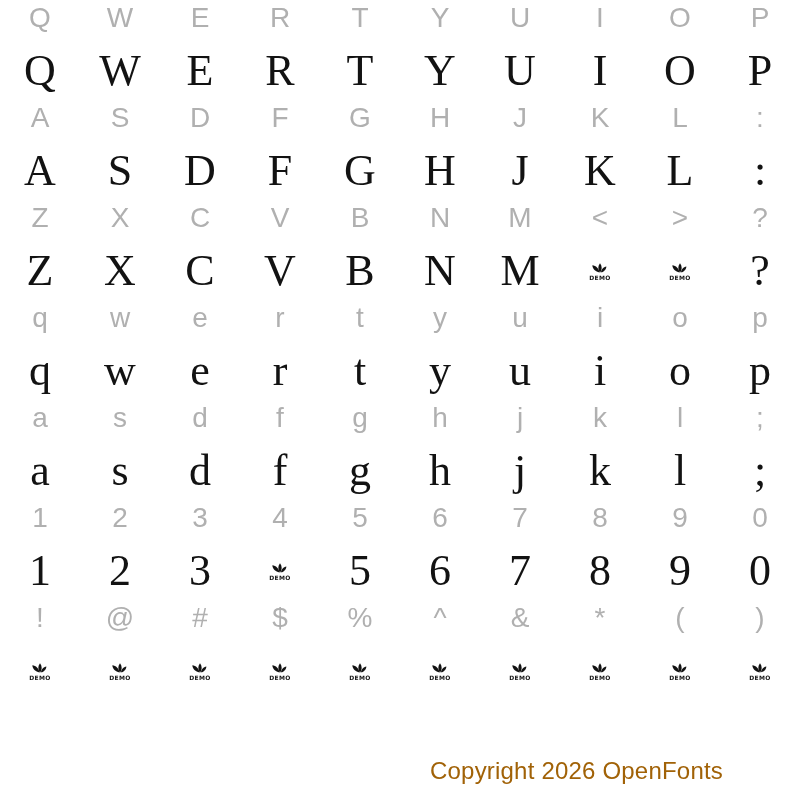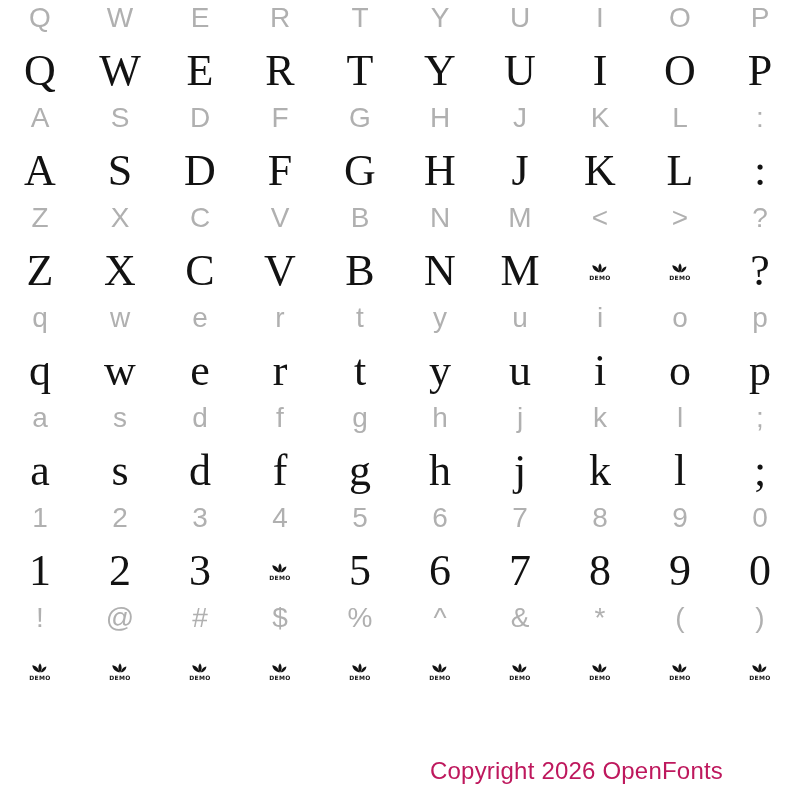--- a/index.html
+++ b/index.html
@@ -65,21 +65,21 @@
     color: #121212;
     margin-top: -1px;
   }
   .footer-copyright {
     position: absolute;
     top: 757px;
     right: 77px;
     font-family: "Liberation Sans", sans-serif;
     font-size: 24px;
     font-weight: 400;
-    color: #be185d;
+    color: #a16207;
     letter-spacing: 0.2px;
   }
 </style>
 </head>
 <body>
 
 <div class="page">
   <div class="specimen-grid">
       <div class="row ref-row">
         <div class="cell">Q</div>

